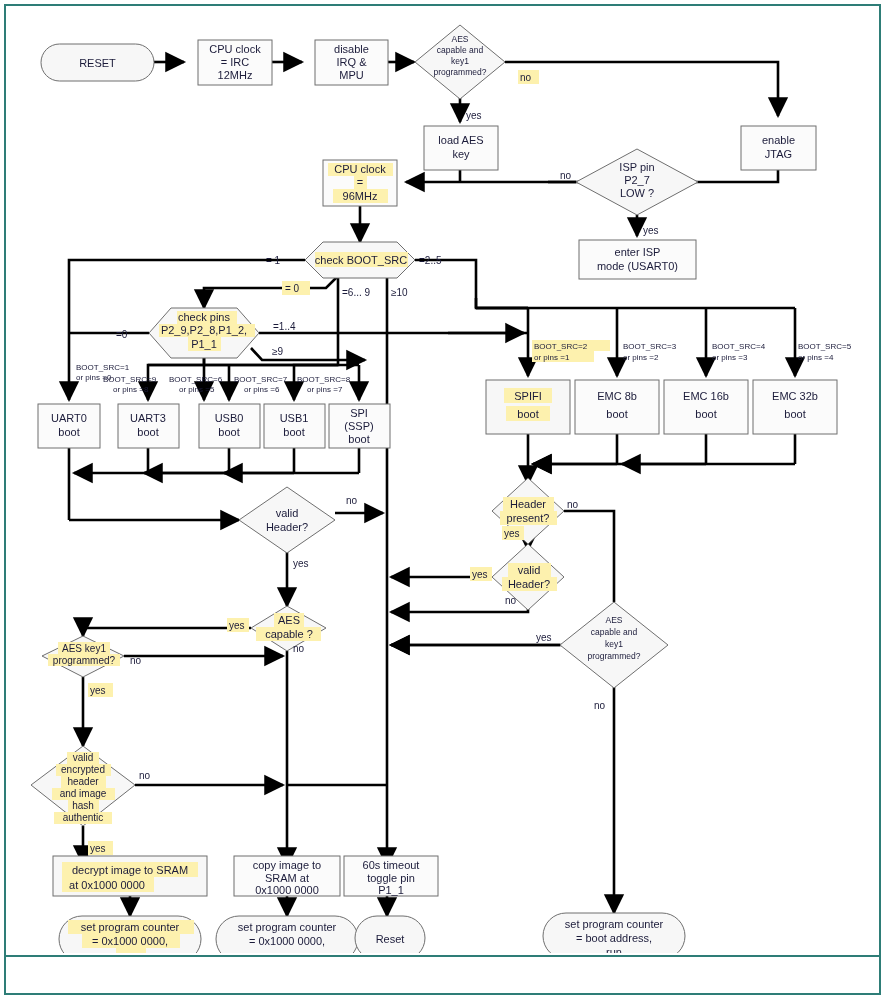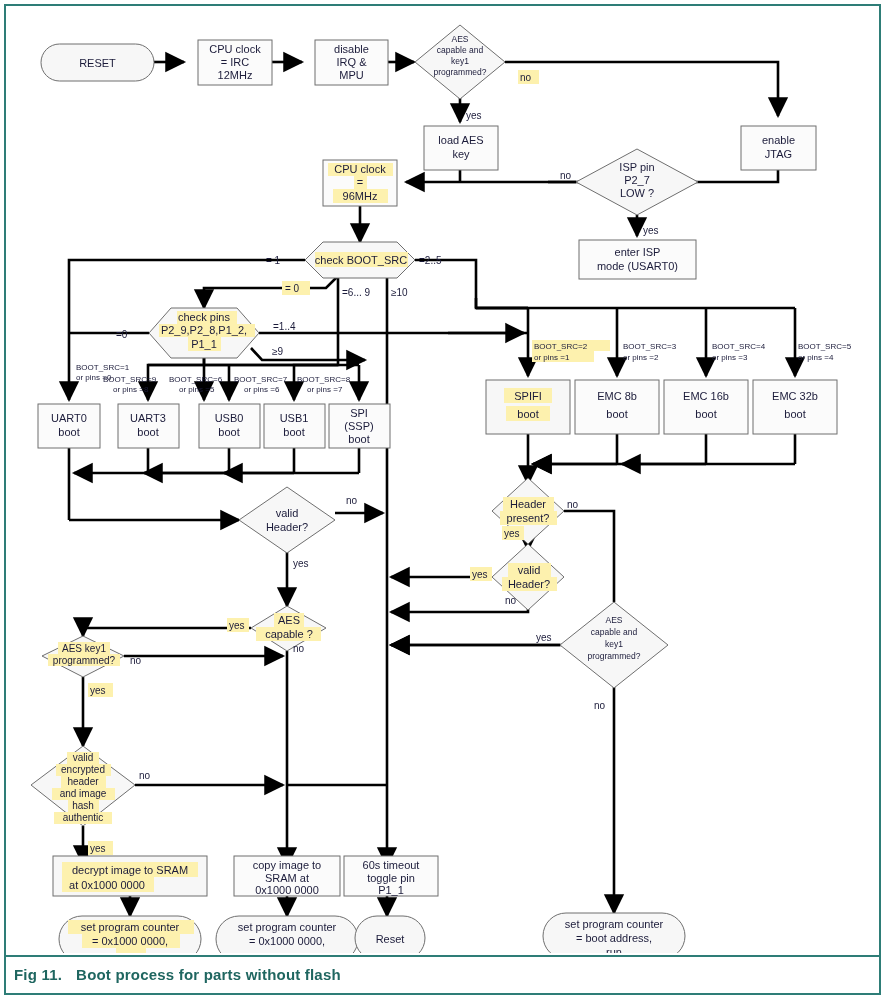--- a/index.html
+++ b/index.html
@@ -491,16 +491,13 @@
       <text class="edgelbl" x="82" y="844">yes</text>
 
       <text class="edgelbl" x="528" y="633">yes</text>
       <text class="edgelbl" x="586" y="701">no</text>
     </g>
 
   </svg>
   </div>
 
   <div id="caption-rule"></div>
-  <div id="caption">
-    <span class="cap-num">Fig 11.</span><span>Boot process for parts without flash</span>
-  </div>
 </div>
 
 </body></html>

